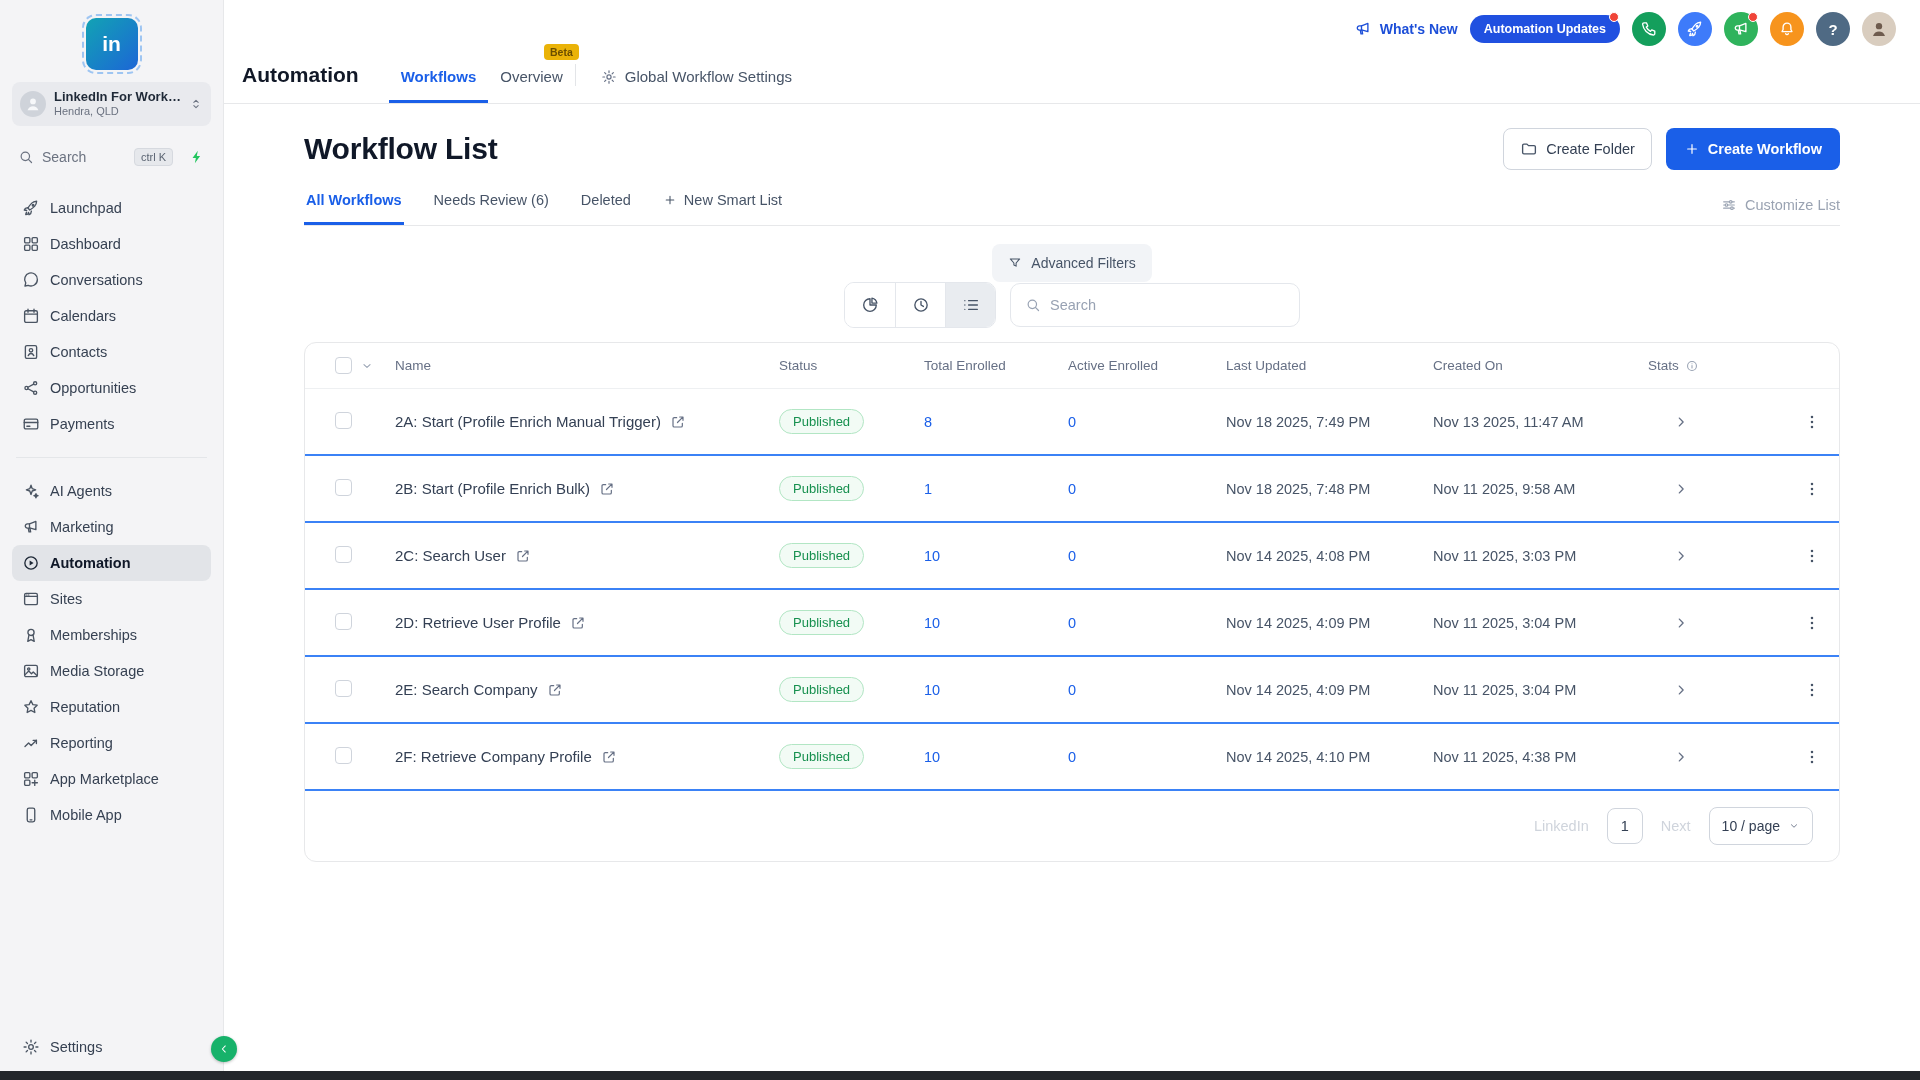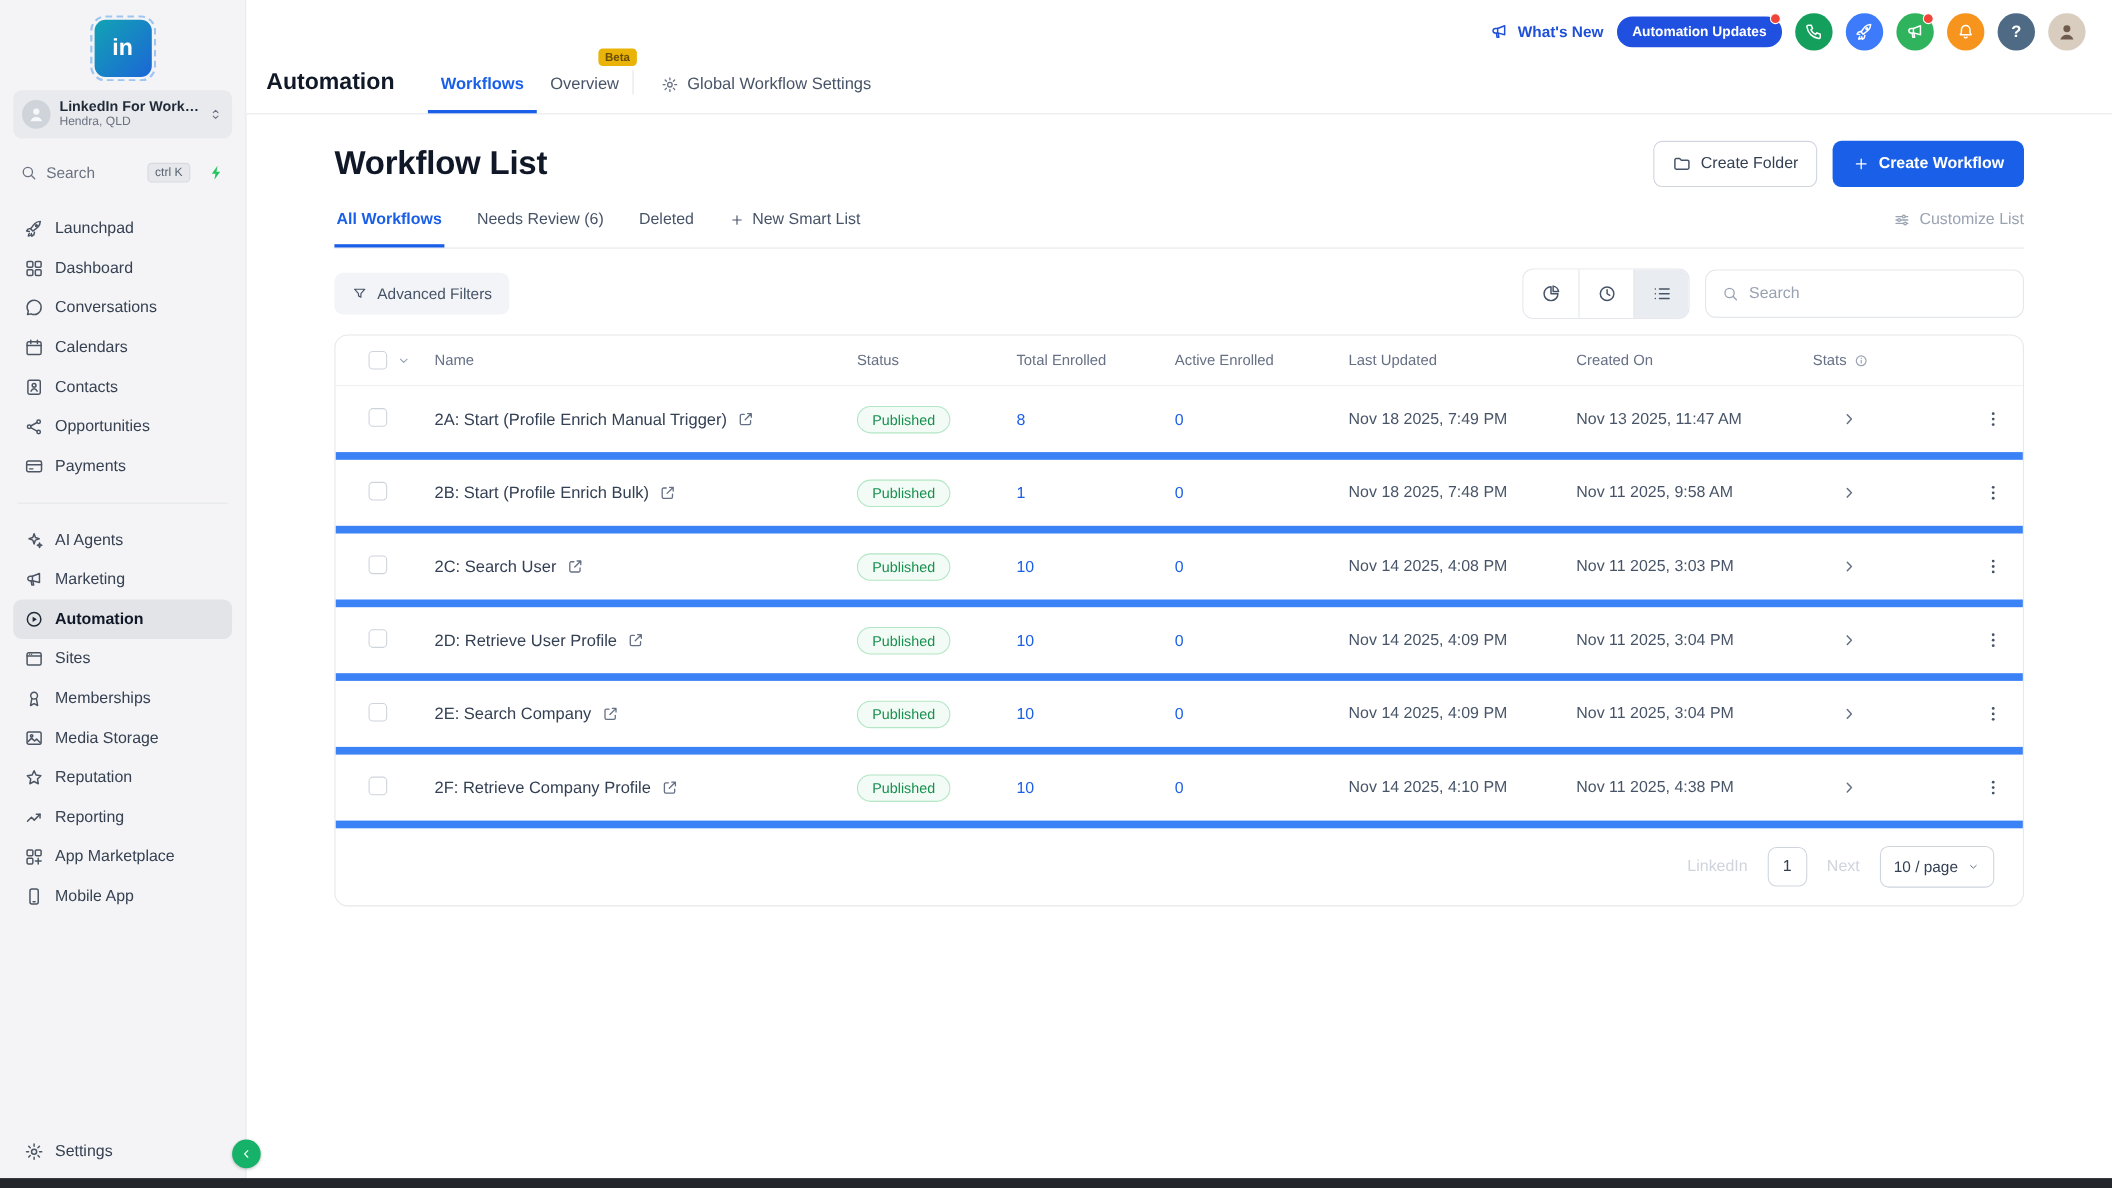--- a/index.html
+++ b/index.html
@@ -68,27 +68,27 @@
   
   .main{flex:1;padding:24px 80px 0;min-width:0;}
   .title-row{display:flex;align-items:center;justify-content:space-between;}
   .page-heading{font-size:30px;font-weight:700;color:#101828;letter-spacing:-.2px;}
   .title-actions{display:flex;align-items:center;gap:14px;}
   .btn-outline{display:flex;align-items:center;gap:8px;height:42px;padding:0 16px;border:1px solid #d0d5dd;border-radius:8px;background:#fff;color:#344054;font-size:14.5px;font-weight:500;}
   .btn-outline .i18{color:#475467;}
   .btn-primary{display:flex;align-items:center;gap:8px;height:42px;padding:0 18px;border-radius:8px;background:#1a5fe8;color:#fff;font-size:14.5px;font-weight:600;}
   .btn-primary .i16{color:#fff;}
 
-  .list-tabs-row{display:flex;align-items:center;justify-content:space-between;border-bottom:1px solid #e7e8ea;margin-top:16px;}
+  .list-tabs-row{display:flex;align-items:flex-end;justify-content:space-between;border-bottom:1px solid #e7e8ea;margin-top:16px;}
   .list-tabs{display:flex;align-items:flex-end;gap:28px;}
   .list-tab{display:flex;align-items:center;gap:7px;padding:6px 2px 14px;border-bottom:3px solid transparent;font-size:14.5px;color:#475467;}
   .list-tab.active{color:#1a5fe8;font-weight:700;border-bottom-color:#1a5fe8;}
   .customize{display:flex;align-items:center;gap:8px;color:#9aa3b2;font-size:14.5px;padding-bottom:12px;cursor:default;}
 
-  .filter-row{display:flex;align-items:center;justify-content:space-between;margin-top:18px;}
+  .filter-row{display:flex;align-items:center;justify-content:space-between;margin-top:18px;flex-direction:column;}
   .adv-filters{display:flex;align-items:center;gap:9px;background:#f2f4f7;border-radius:8px;padding:11px 16px;color:#475467;font-size:14px;}
   .filter-right{display:flex;align-items:center;gap:14px;}
   .view-toggle{display:flex;border:1px solid #e4e7ec;border-radius:10px;overflow:hidden;background:#fff;}
   .vt-btn{width:50px;height:44px;display:grid;place-items:center;color:#475467;background:#fff;}
   .vt-btn + .vt-btn{border-left:1px solid #e4e7ec;}
   .vt-btn.active{background:#e9ecf0;}
   .search-box{display:flex;align-items:center;gap:9px;width:290px;height:44px;border:1px solid #e4e7ec;border-radius:10px;padding:0 14px;background:#fff;color:#98a2b3;}
   .search-box input{flex:1;border:none;outline:none;background:transparent;font-size:14.5px;color:#344054;font-family:inherit;}
   .search-box input::placeholder{color:#98a2b3;}
 
@@ -98,21 +98,21 @@
   .bc-cur{color:#344054;}
 
   
   .card{margin-top:14px;border:1px solid #e7e8ea;border-radius:12px;background:#fff;overflow:hidden;--cols:90px 384px 145px 144px 158px 207px 215px 136px 1fr;}
   .t-head{display:grid;grid-template-columns:var(--cols);align-items:center;height:46px;border-bottom:1px solid #eef0f2;color:#667085;font-size:13.5px;font-weight:500;}
   .sel{display:flex;align-items:center;gap:8px;padding-left:30px;}
   .head-caret{color:#98a2b3;cursor:pointer;}
   input[type=checkbox]{appearance:none;-webkit-appearance:none;width:17px;height:17px;border:1.5px solid #cfd4dc;border-radius:4px;background:#fff;cursor:pointer;margin:0;flex:none;}
   .th-stats{display:flex;align-items:center;gap:6px;}
   .th-stats .i14{color:#98a2b3;}
-  .t-row{display:grid;grid-template-columns:var(--cols);align-items:center;height:67px;border-bottom:7px solid #3b82f6;font-size:15px;color:#344054;}
+  .t-row{display:grid;grid-template-columns:var(--cols);align-items:center;height:67px;border-bottom:2px solid #3b82f6;font-size:15px;color:#344054;}
   .td-select{padding-left:30px;}
   .td-name{display:flex;align-items:center;gap:9px;padding-right:12px;min-width:0;}
   .row-name{color:#344054;white-space:nowrap;overflow:hidden;text-overflow:ellipsis;}
   .ext{color:#667085;cursor:pointer;}
   .badge-pub{display:inline-block;padding:4px 13px;border-radius:999px;background:#f2fbf5;border:1px solid #b2e6c4;color:#17904f;font-size:13px;font-weight:500;}
   .num-link{color:#1a5fe8;font-size:14.5px;}
   .td-date{font-size:14.5px;color:#475467;}
   .td-stats{display:flex;}
   .row-chev{width:18px;height:18px;color:#667085;margin-left:24px;cursor:pointer;}
   .td-kebab{display:flex;justify-content:center;}

